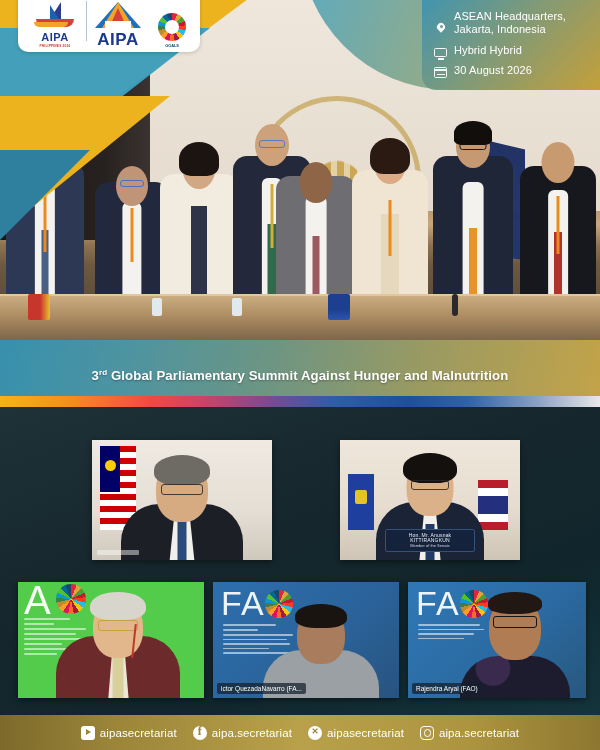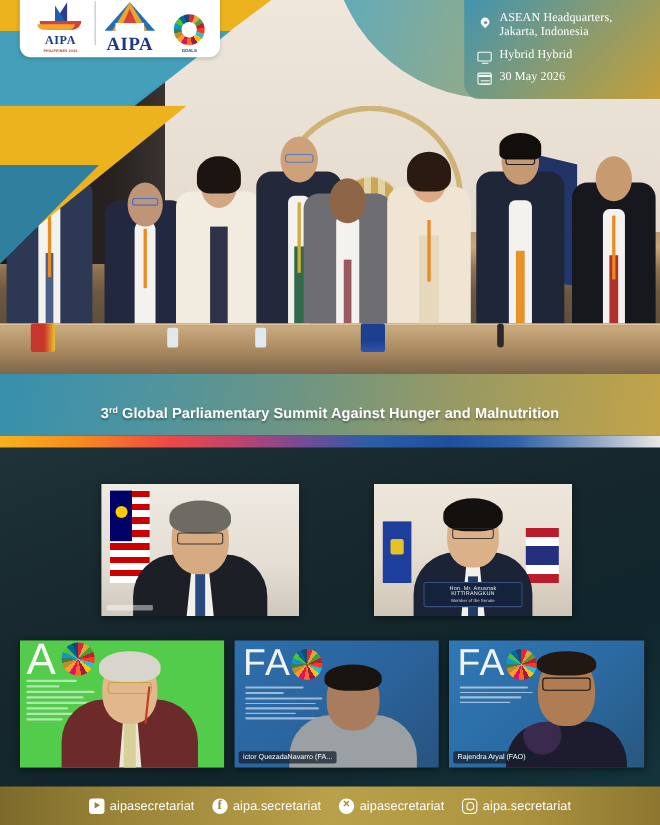--- a/index.html
+++ b/index.html
@@ -120,21 +120,21 @@
     display:flex; align-items:center; justify-content:center; gap:5px;
     padding:8px 8px 4px 8px;
     box-shadow:0 1px 4px rgba(0,0,0,.18);
   }
   .logo-block { display:flex; flex-direction:column; align-items:center; justify-content:flex-end; height:100%; }
   .logo-sail { width:46px; height:30px; position:relative; }
   .logo-sail .s1{position:absolute;left:16px;top:0;width:0;height:0;border-left:13px solid transparent;border-bottom:20px solid #2e3c8f;}
   .logo-sail .s2{position:absolute;left:18px;top:3px;width:0;height:0;border-right:11px solid transparent;border-bottom:17px solid #1d60b0;}
   .logo-sail .s3{position:absolute;left:4px;top:17px;width:38px;height:8px;background:#d6403a;border-radius:0 0 10px 10px;}
   .logo-sail .s4{position:absolute;left:2px;top:20px;width:34px;height:5px;background:#f0a42a;border-radius:0 0 8px 8px;}
-  .logo-aipa-word{ font-weight:bold; color:#1b3a8c; letter-spacing:.5px; line-height:1;font-family:Liberation Serif, serif; }
+  .logo-aipa-word{ font-weight:bold; color:#1b3a8c; letter-spacing:.5px; line-height:1; }
   .logo-sub { font-size:3.2px; color:#c0392b; letter-spacing:.2px; margin-top:1px; font-weight:bold;}
   .divider-v { width:1px; height:40px; background:#b9c2cc; margin:0 3px; }
   .logo-arch { width:46px; height:30px; position:relative; }
   .logo-arch .a1{position:absolute;left:0;top:2px;width:0;height:0;border-left:23px solid transparent;border-right:23px solid transparent;border-bottom:26px solid #1f6fc0;}
   .logo-arch .a2{position:absolute;left:7px;top:2px;width:0;height:0;border-left:16px solid transparent;border-right:16px solid transparent;border-bottom:26px solid #f0a42a;}
   .logo-arch .a3{position:absolute;left:14px;top:8px;width:0;height:0;border-left:9px solid transparent;border-right:9px solid transparent;border-bottom:20px solid #d6403a;}
   .logo-arch .a4{position:absolute;left:10px;bottom:0;width:26px;height:9px;background:#fff;}
   .sdg-wheel {
     width:28px; height:28px; border-radius:50%;
     background:conic-gradient(#e5243b 0 6%, #dda63a 6% 12%, #4c9f38 12% 18%, #c5192d 18% 23%,
@@ -147,21 +147,21 @@
   .sdg-label { font-size:4px; font-weight:bold; color:#19486a; margin-top:2px; letter-spacing:-.1px; }
 
   
   .info-box {
     position:absolute; right:0; top:0;
     width:178px; padding:10px 10px 12px 12px;
     border-radius:0 0 0 14px;
     background:linear-gradient(135deg, rgba(56,145,178,.88) 0%, rgba(120,150,120,.82) 45%, rgba(196,157,52,.86) 100%);
     color:#fff;
   }
-  .info-row { display:flex; gap:7px; align-items:center; margin-bottom:7px;font-family:Liberation Serif, serif; }
+  .info-row { display:flex; gap:7px; align-items:flex-end; margin-bottom:7px; }
   .info-row:last-child{ margin-bottom:0; }
   .info-txt { font-size:11px; line-height:1.22; color:#fff; letter-spacing:.1px; }
   .ic { flex:0 0 13px; width:13px; height:14px; position:relative; opacity:.95; }
   .ic-pin:before{ content:""; position:absolute; left:3px; top:0; width:8px; height:8px; border-radius:50% 50% 50% 0;
                   transform:rotate(-45deg); background:#fff; }
   .ic-pin:after{ content:""; position:absolute; left:5.6px; top:2.4px; width:3px; height:3px; border-radius:50%; background:rgba(110,150,140,.95); }
   .ic-screen{ border:1.2px solid #fff; width:12px; height:9px; border-radius:1.5px; margin-top:1px; }
   .ic-screen:after{ content:""; position:absolute; left:3px; top:9px; width:6px; height:1.4px; background:#fff; }
   .ic-cal{ border:1.2px solid #fff; width:12px; height:11px; border-radius:1.5px; margin-top:1px; }
   .ic-cal:before{ content:""; position:absolute; left:0; top:1px; width:12px; height:2.4px; background:#fff; }
@@ -379,21 +379,21 @@
     <div class="info-row">
       <span class="ic ic-pin"></span>
       <span class="info-txt">ASEAN Headquarters, Jakarta, Indonesia</span>
     </div>
     <div class="info-row">
       <span class="ic ic-screen"></span>
       <span class="info-txt">Hybrid Hybrid</span>
     </div>
     <div class="info-row">
       <span class="ic ic-cal"></span>
-      <span class="info-txt">30 May 2026</span>
+      <span class="info-txt">30 August 2026</span>
     </div>
   </div>
 
   <div class="title-band">
     <div class="title-txt">
       <br>
       <span>3</span><sup>rd</sup><span> Global Parliamentary Summit Against Hunger and Malnutrition</span>
     </div>
   </div>
   <div class="rainbow"></div>

